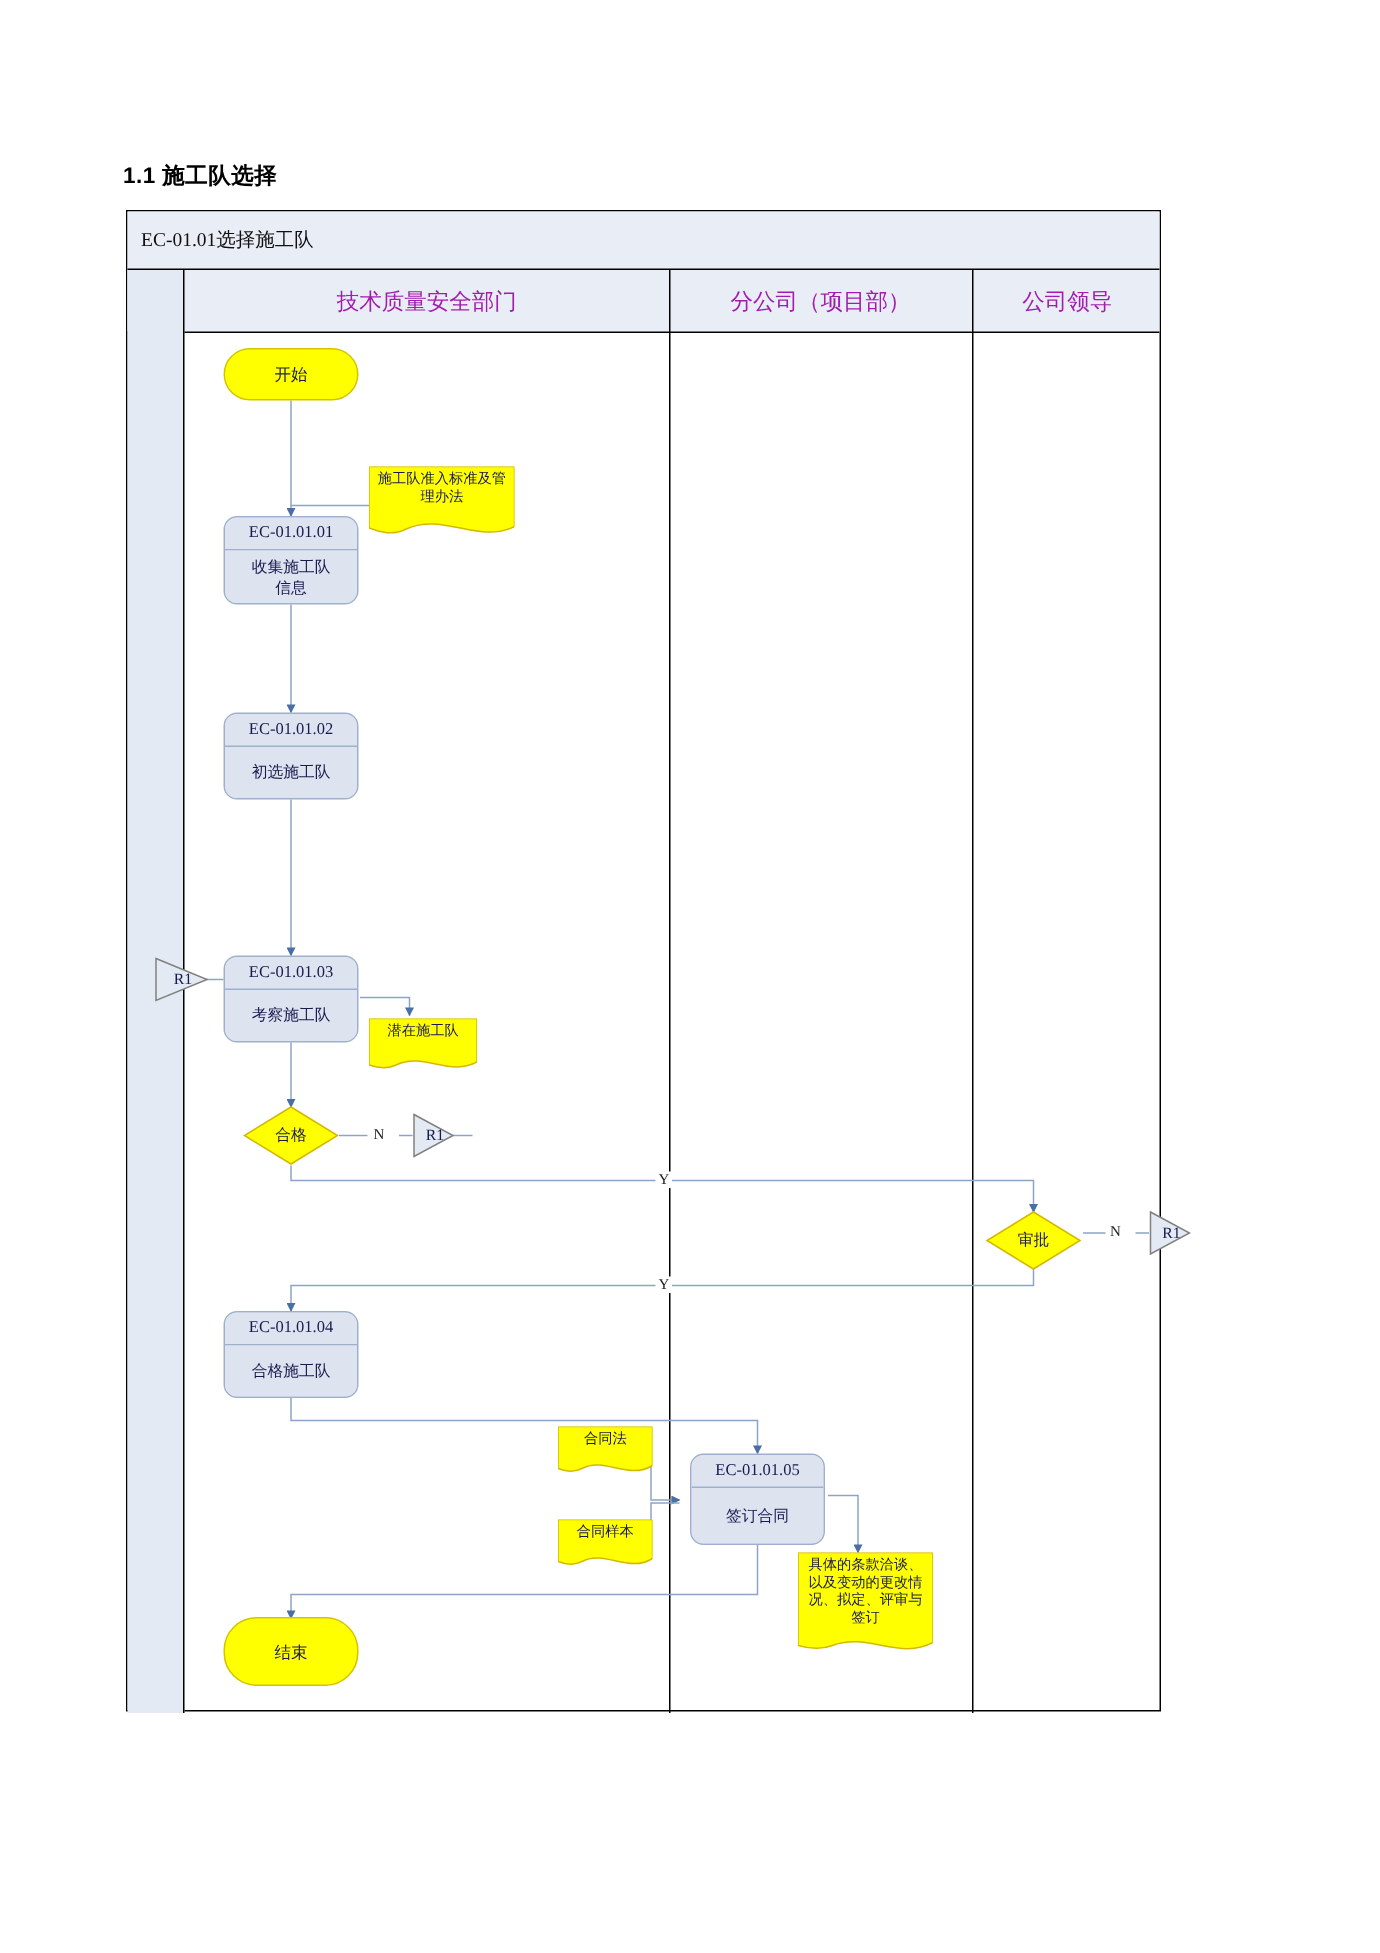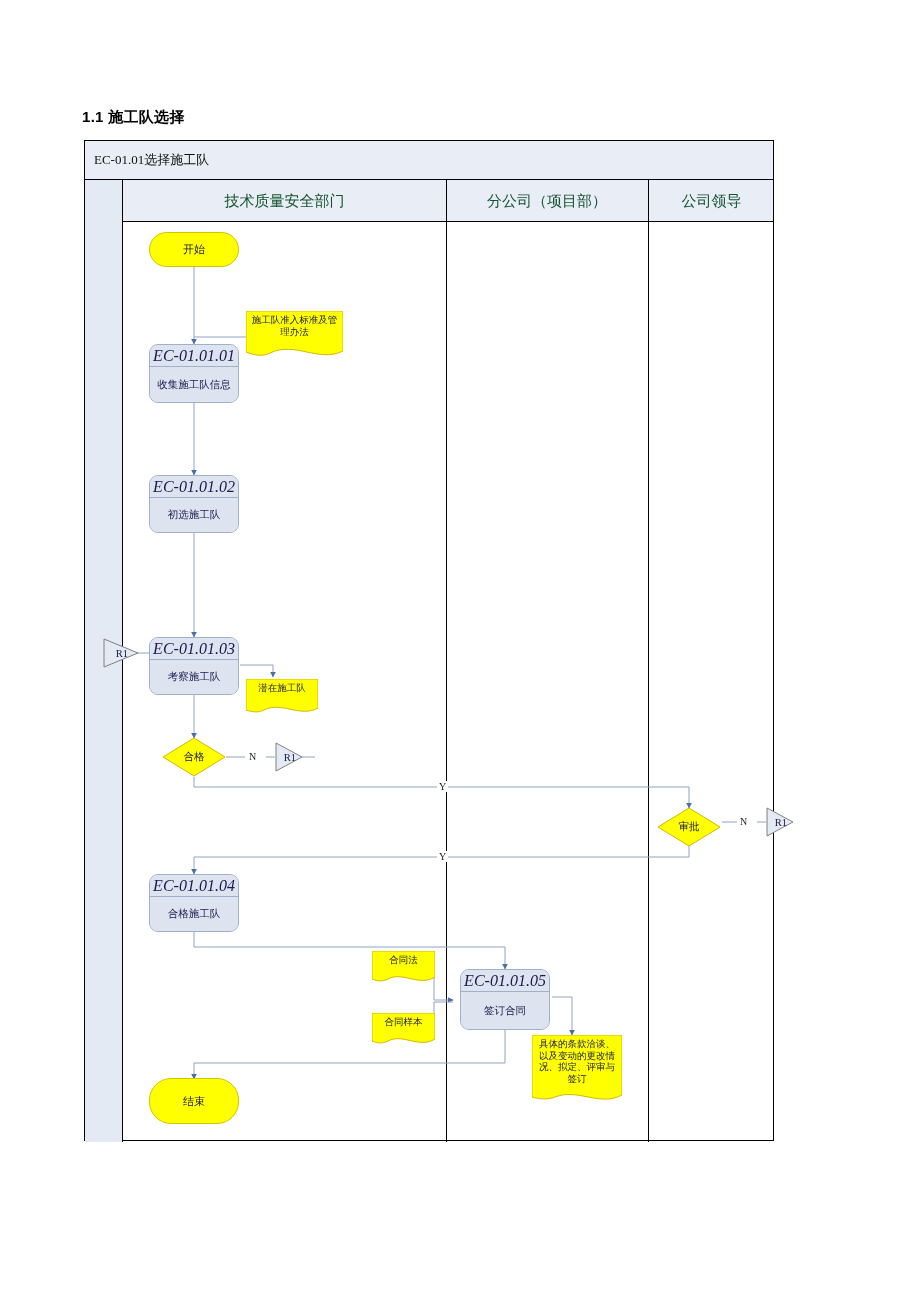--- a/index.html
+++ b/index.html
@@ -49,21 +49,21 @@
     border-right:1px solid #000;
     box-sizing:border-box;
   }
   .lane-divider{
     position:absolute;top:39px;width:0;height:962px;
     border-left:1px solid #000;
   }
   .lane-title{
     position:absolute;top:39px;height:42px;
     display:flex;align-items:center;justify-content:center;
-    font-size:15px;color:#14532d;white-space:nowrap;
+    font-size:15px;color:#a21caf;white-space:nowrap;
   }
   
   #flow-canvas{
     position:absolute;left:0;top:0;width:690px;height:1001px;
     pointer-events:none;
   }
   
   .node{position:absolute;box-sizing:border-box;}
 
   .terminator{
@@ -72,30 +72,29 @@
     display:flex;align-items:center;justify-content:center;
     font-size:11px;color:#1a1a4e;
   }
   .process{
     background:#dde4f0;border:1px solid #9fb0cd;
     border-radius:9px;
     overflow:hidden;
   }
   .process .p-code{
     height:21px;line-height:21px;text-align:center;
-    font-size:16px;color:#1a1a4e;
+    font-size:11px;color:#1a1a4e;
     border-bottom:1px solid #9fb0cd;
     background:#dde4f0;
-    font-style:italic;
   }
   .process .p-label{
     height:calc(100% - 22px);
     display:flex;align-items:center;justify-content:center;
     font-size:10.5px;color:#1a1a4e;background:#dde4f0;
-    text-align:center;padding:0 3px;
+    text-align:center;padding:0 14px;
   }
   .decision{
     display:flex;align-items:center;justify-content:center;
     font-size:10.5px;color:#1a1a4e;
   }
   .decision .d-shape{
     position:absolute;left:0;top:0;width:100%;height:100%;
   }
   .decision .d-text{position:relative;z-index:2;}
 

